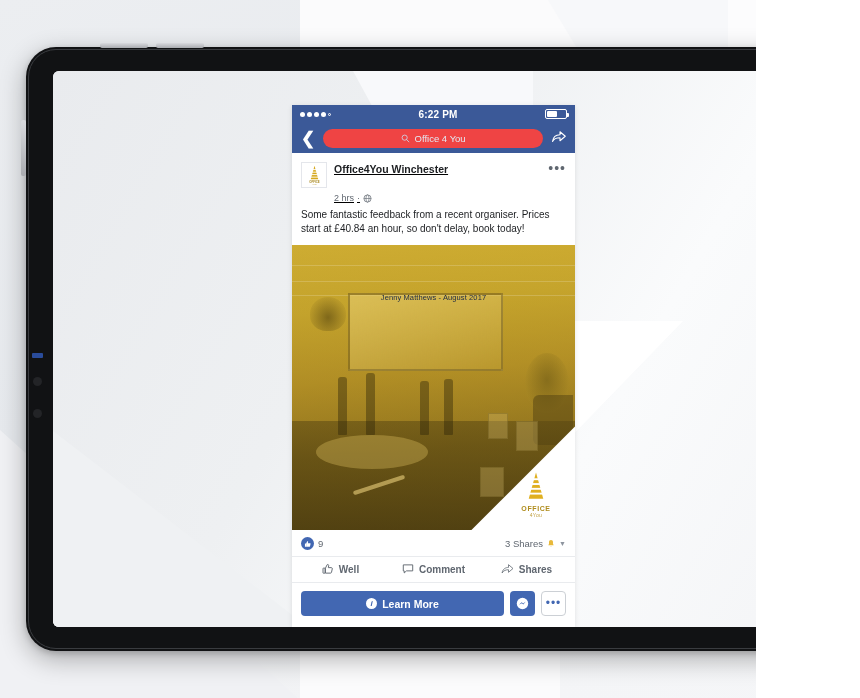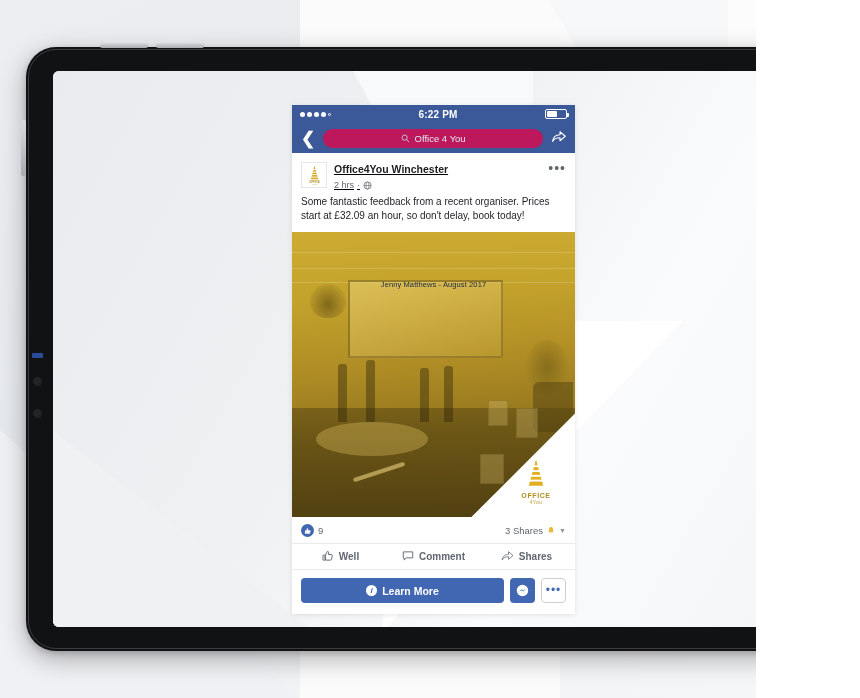--- a/index.html
+++ b/index.html
@@ -158,21 +158,21 @@
     background: #3b5998;
     display: flex;
     align-items: center;
     padding: 0 9px;
     gap: 8px;
   }
   .nav-back { color: #fff; font-size: 17px; font-weight: bold; line-height: 1; cursor: pointer; }
   .searchpill {
     flex: 1;
     height: 19px;
-    background: #be185d;
+    background: #ef4444;
     border-radius: 10px;
     display: flex;
     align-items: center;
     justify-content: center;
     gap: 5px;
   }
   .search-text { color: #e3e8f2; font-size: 9.5px; }
   .nav-share { color: #fff; }
 
   
@@ -187,21 +187,21 @@
     background: #ffffff;
     border: 1px solid #e4e6eb;
     display: flex; align-items: center; justify-content: center;
     flex-shrink: 0;
   }
   .post-meta { flex: 1; min-width: 0; padding-top: 1px; text-decoration: underline; }
   .page-name {
     font-size: 10.5px; font-weight: bold; color: #1c1e21; line-height: 1.15;
   }
   .post-sub {
-    font-size: 9px; color: #606770; margin-top: 5px;
+    font-size: 9px; color: #606770; margin-top: 18px;
     display: flex; align-items: center; gap: 3px;
   }
   .dots-menu { color: #606770; font-size: 14px; line-height: .6; letter-spacing: 1px; cursor: pointer; padding-top: 2px; }
 
   .post-body {
     padding: 0 9px 9px 9px;
     font-size: 10px; line-height: 1.42; color: #1c1e21;
   }
 
   
@@ -448,21 +448,21 @@
               <svg width="9" height="9" viewBox="0 0 14 14">
                 <circle cx="7" cy="7" r="5.6" fill="none" stroke="#606770" stroke-width="1.1"></circle>
                 <ellipse cx="7" cy="7" rx="2.4" ry="5.6" fill="none" stroke="#606770" stroke-width="1"></ellipse>
                 <line x1="1.4" y1="7" x2="12.6" y2="7" stroke="#606770" stroke-width="1"></line>
               </svg>
             </div>
           </div>
           <div class="dots-menu">•••</div>
         </div>
 
-        <div class="post-body">Some fantastic feedback from a recent organiser. Prices start at £32.09 an hour, so don't delay, book today!</div>
+        <div class="post-body">Some fantastic feedback from a recent organiser. Prices start at £40.84 an hour, so don't delay, book today!</div>
 
         <div class="creative">
           <div class="photo"></div>
           <div class="ph wall-line wl1"></div>
           <div class="ph wall-line wl2"></div>
           <div class="ph wall-line wl3"></div>
           <div class="ph whiteboard"></div>
           <div class="ph plant-a"></div>
           <div class="ph plant-b"></div>
           <div class="ph chair"></div>

